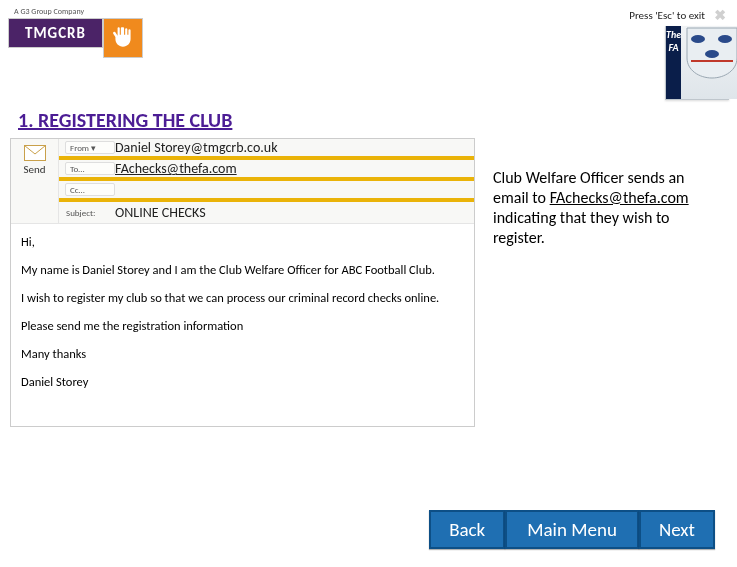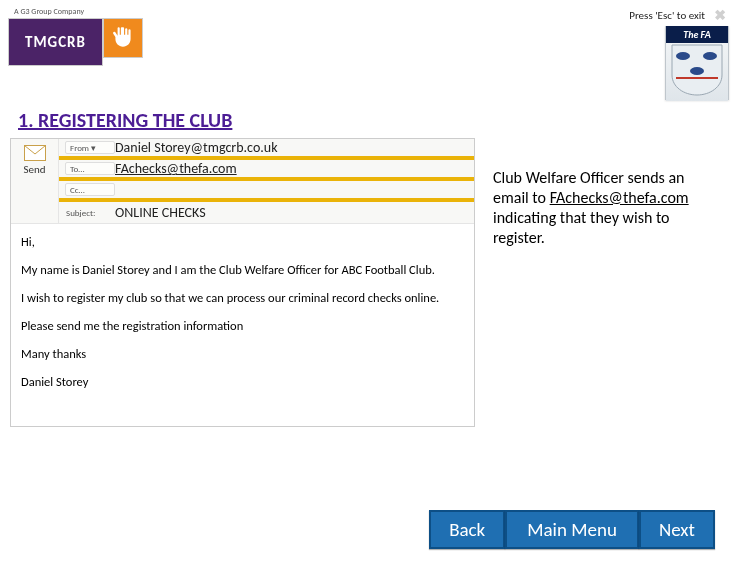--- a/index.html
+++ b/index.html
@@ -14,42 +14,42 @@
   .header {
     display: flex;
     justify-content: space-between;
     align-items: flex-start;
     padding: 6px 8px 0 8px;
   }
   .logo-group { display:flex; flex-direction:column; align-items:flex-start; }
   .logo-tagline { font-size: 8px; color:#555; margin-left:6px; margin-bottom:2px; }
   .logo-row { display:flex; }
   .logo-tmgcrb {
-    width: 95px; height: 48px; background:#4b2367; color:#fff;
+    width: 95px; height: 30px; background:#4b2367; color:#fff;
     display:flex; align-items:center; justify-content:center;
     font-weight:bold; font-size:15px; letter-spacing:1px;
     border:1px solid #ccc;
   }
   .logo-hand {
     width:40px; height:40px; background:#f08a1d; border:1px solid #ccc;
     display:flex; align-items:center; justify-content:center; color:#fff;
     font-size:22px;
   }
   .header-right { display:flex; flex-direction:column; align-items:flex-end; }
   .exit-row { display:flex; align-items:center; gap:6px; }
   .exit-text { font-size:11px; color:#222; }
   .close-icon {
     width:18px; height:18px;
     display:flex; align-items:center; justify-content:center;
     color:#d0d0d0; font-weight:bold; font-size:14px;
   }
   .fa-logo {
     width: 64px; height: 74px; margin-top:2px;
     border:1px solid #bfc6cc; border-top:none;
-    display:flex; flex-direction:column;
+    display:flex; flex-direction:row;
     box-shadow:0 1px 2px rgba(0,0,0,0.15);
   }
   .fa-banner {
     background:#0a1e4a; color:#fff; font-size:10px; font-weight:bold;
     text-align:center; padding:2px 0; font-style:italic;
   }
   .fa-shield { flex:1; background:linear-gradient(#f0f3f5,#dfe5ea); }
   .heading {
     font-size:20px; font-weight:bold; color:#4c1d95;
     margin: 8px 0 6px 18px; text-decoration:underline;

